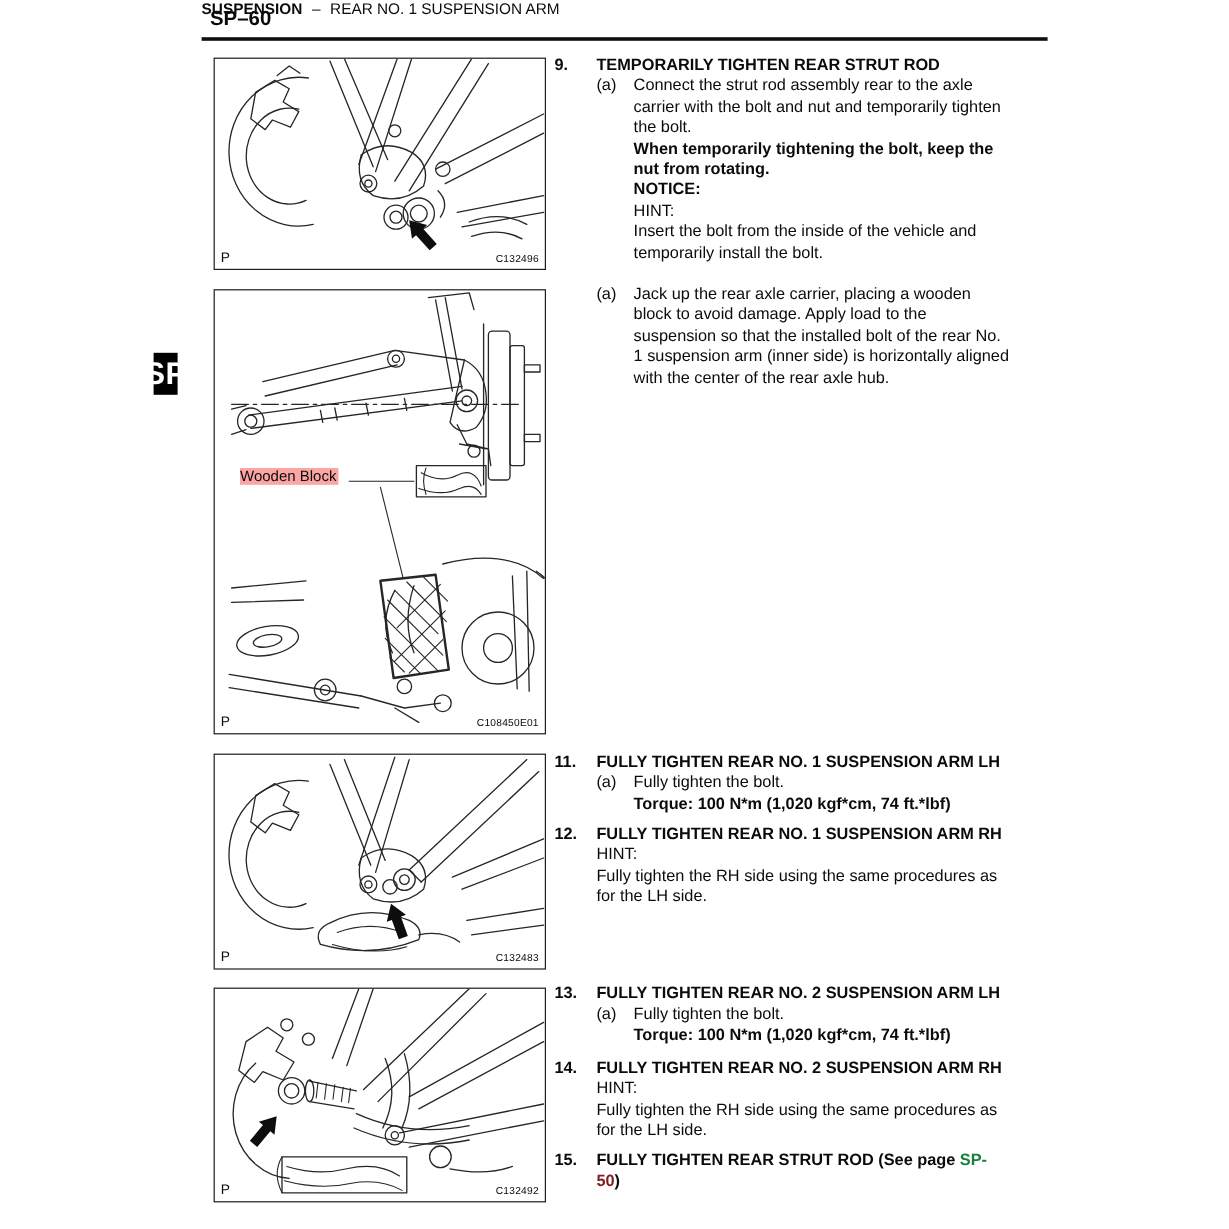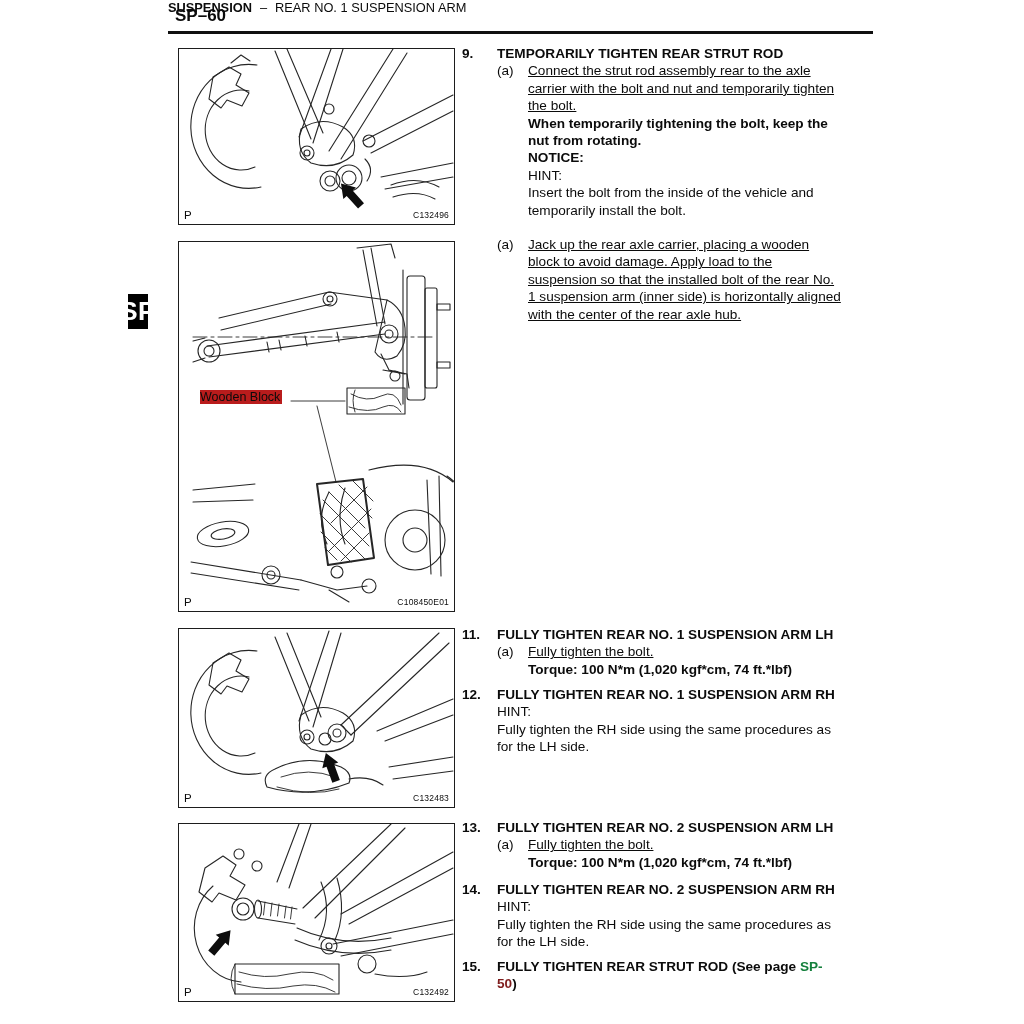--- a/index.html
+++ b/index.html
@@ -16,33 +16,33 @@
           display:flex;align-items:center;justify-content:center;font-size:26px;font-weight:700;letter-spacing:.5px;}
   
   .figure{position:absolute;left:178px;width:277px;border:1.3px solid #1d1d1d;background:#fff;box-sizing:border-box;}
   .fig1{top:48px;height:177px;}
   .fig2{top:241px;height:371px;}
   .fig3{top:628px;height:180px;}
   .fig4{top:823px;height:179px;}
   .figure svg{position:absolute;left:0;top:0;}
   .fig-corner{position:absolute;left:5px;bottom:3px;font-size:11.5px;}
   .fig-code{position:absolute;right:5px;bottom:4px;font-size:8.5px;letter-spacing:.2px;}
-  .fig-callout{position:absolute;left:21px;top:148px;font-size:12.5px;background:#b91c1c;padding-right:2px;}
+  .fig-callout{position:absolute;left:21px;top:148px;font-size:12.5px;background:#fca5a5;padding-right:2px;}
   .lineart{stroke:#262626;stroke-width:1.1;fill:none;stroke-linecap:round;stroke-linejoin:round;}
   .thick{stroke-width:2;}
   .thin{stroke-width:0.9;}
   .arrow{fill:#0d0d0d;stroke:none;}
   
   .step{position:absolute;left:462px;width:440px;font-size:13.6px;line-height:17.4px;}
   .head{display:flex;}
   .num{flex:0 0 35px;font-weight:700;}
   .ttl{font-weight:700;white-space:nowrap;}
   .sub{display:flex;margin-left:35px;}
   .slbl{flex:0 0 31px;}
-  .stxt{white-space:pre;text-decoration:underline;}
+  .stxt{white-space:pre;}
   .ind1{margin-left:35px;white-space:pre;}
   .ind2{margin-left:66px;white-space:pre;}
   .bold{font-weight:700;}
   .link{font-weight:700;text-decoration:none;cursor:pointer;}
 </style>
 </head>
 <body>
 
 <div class="page">
 

